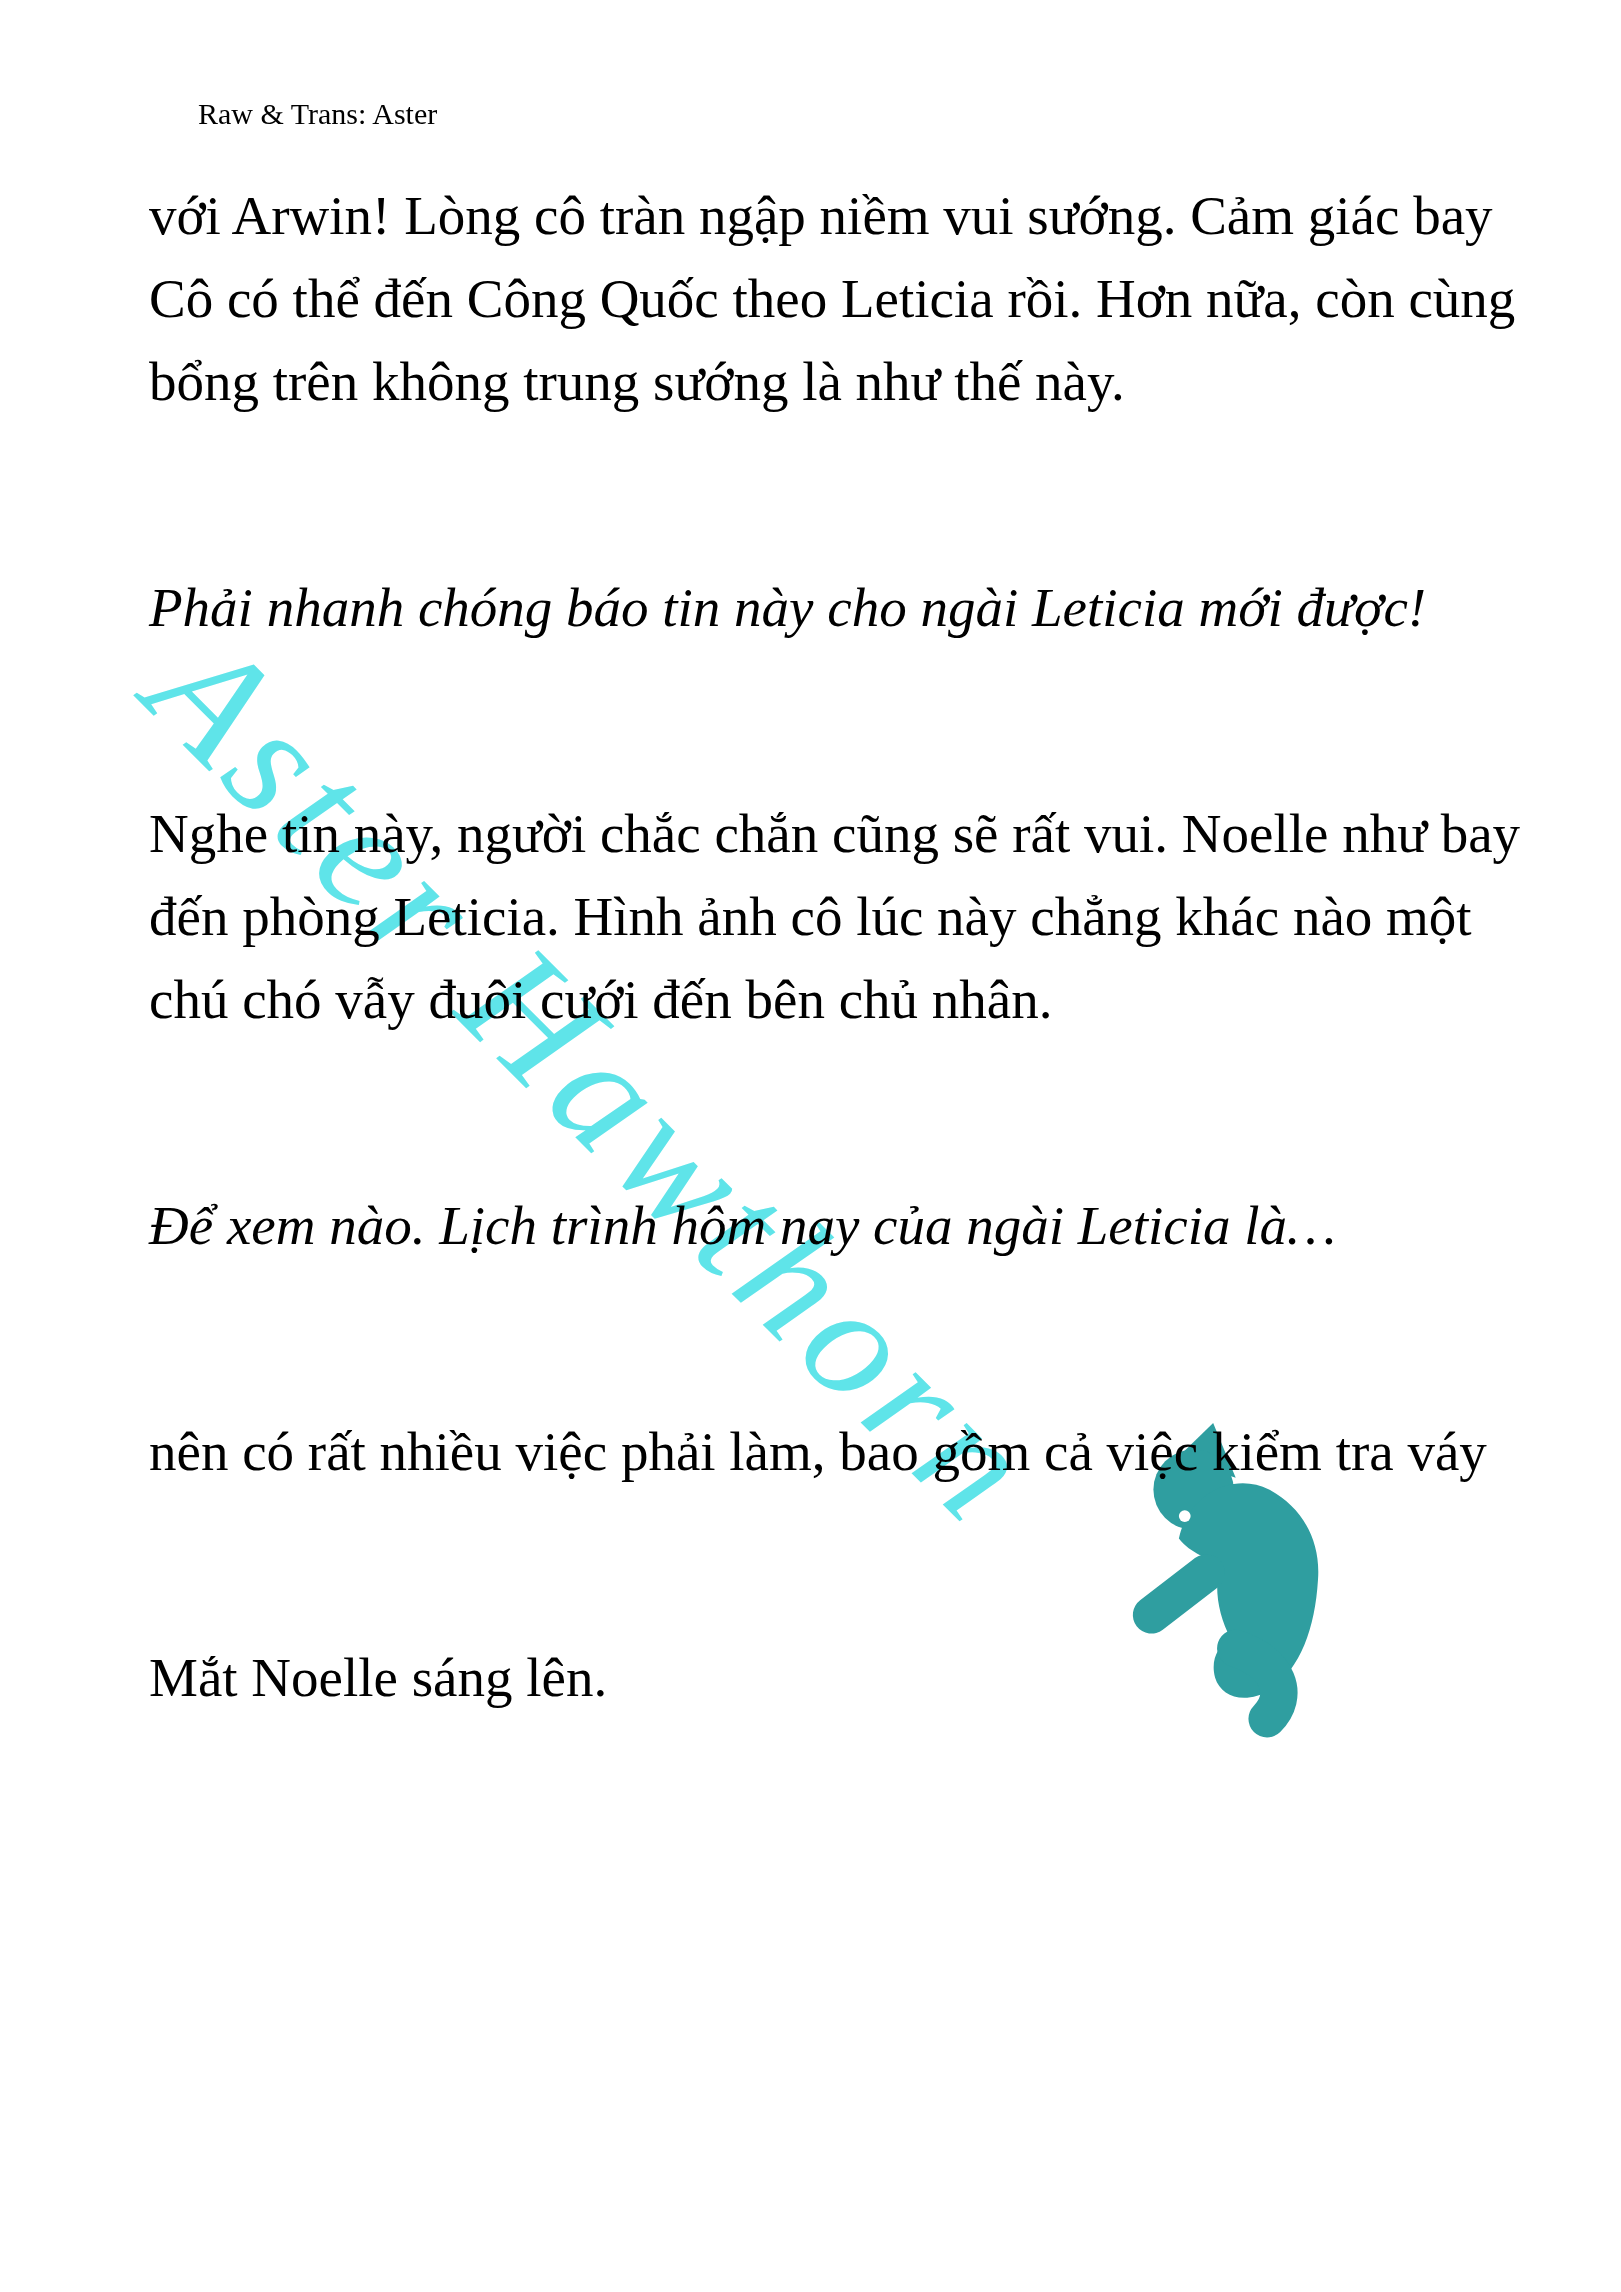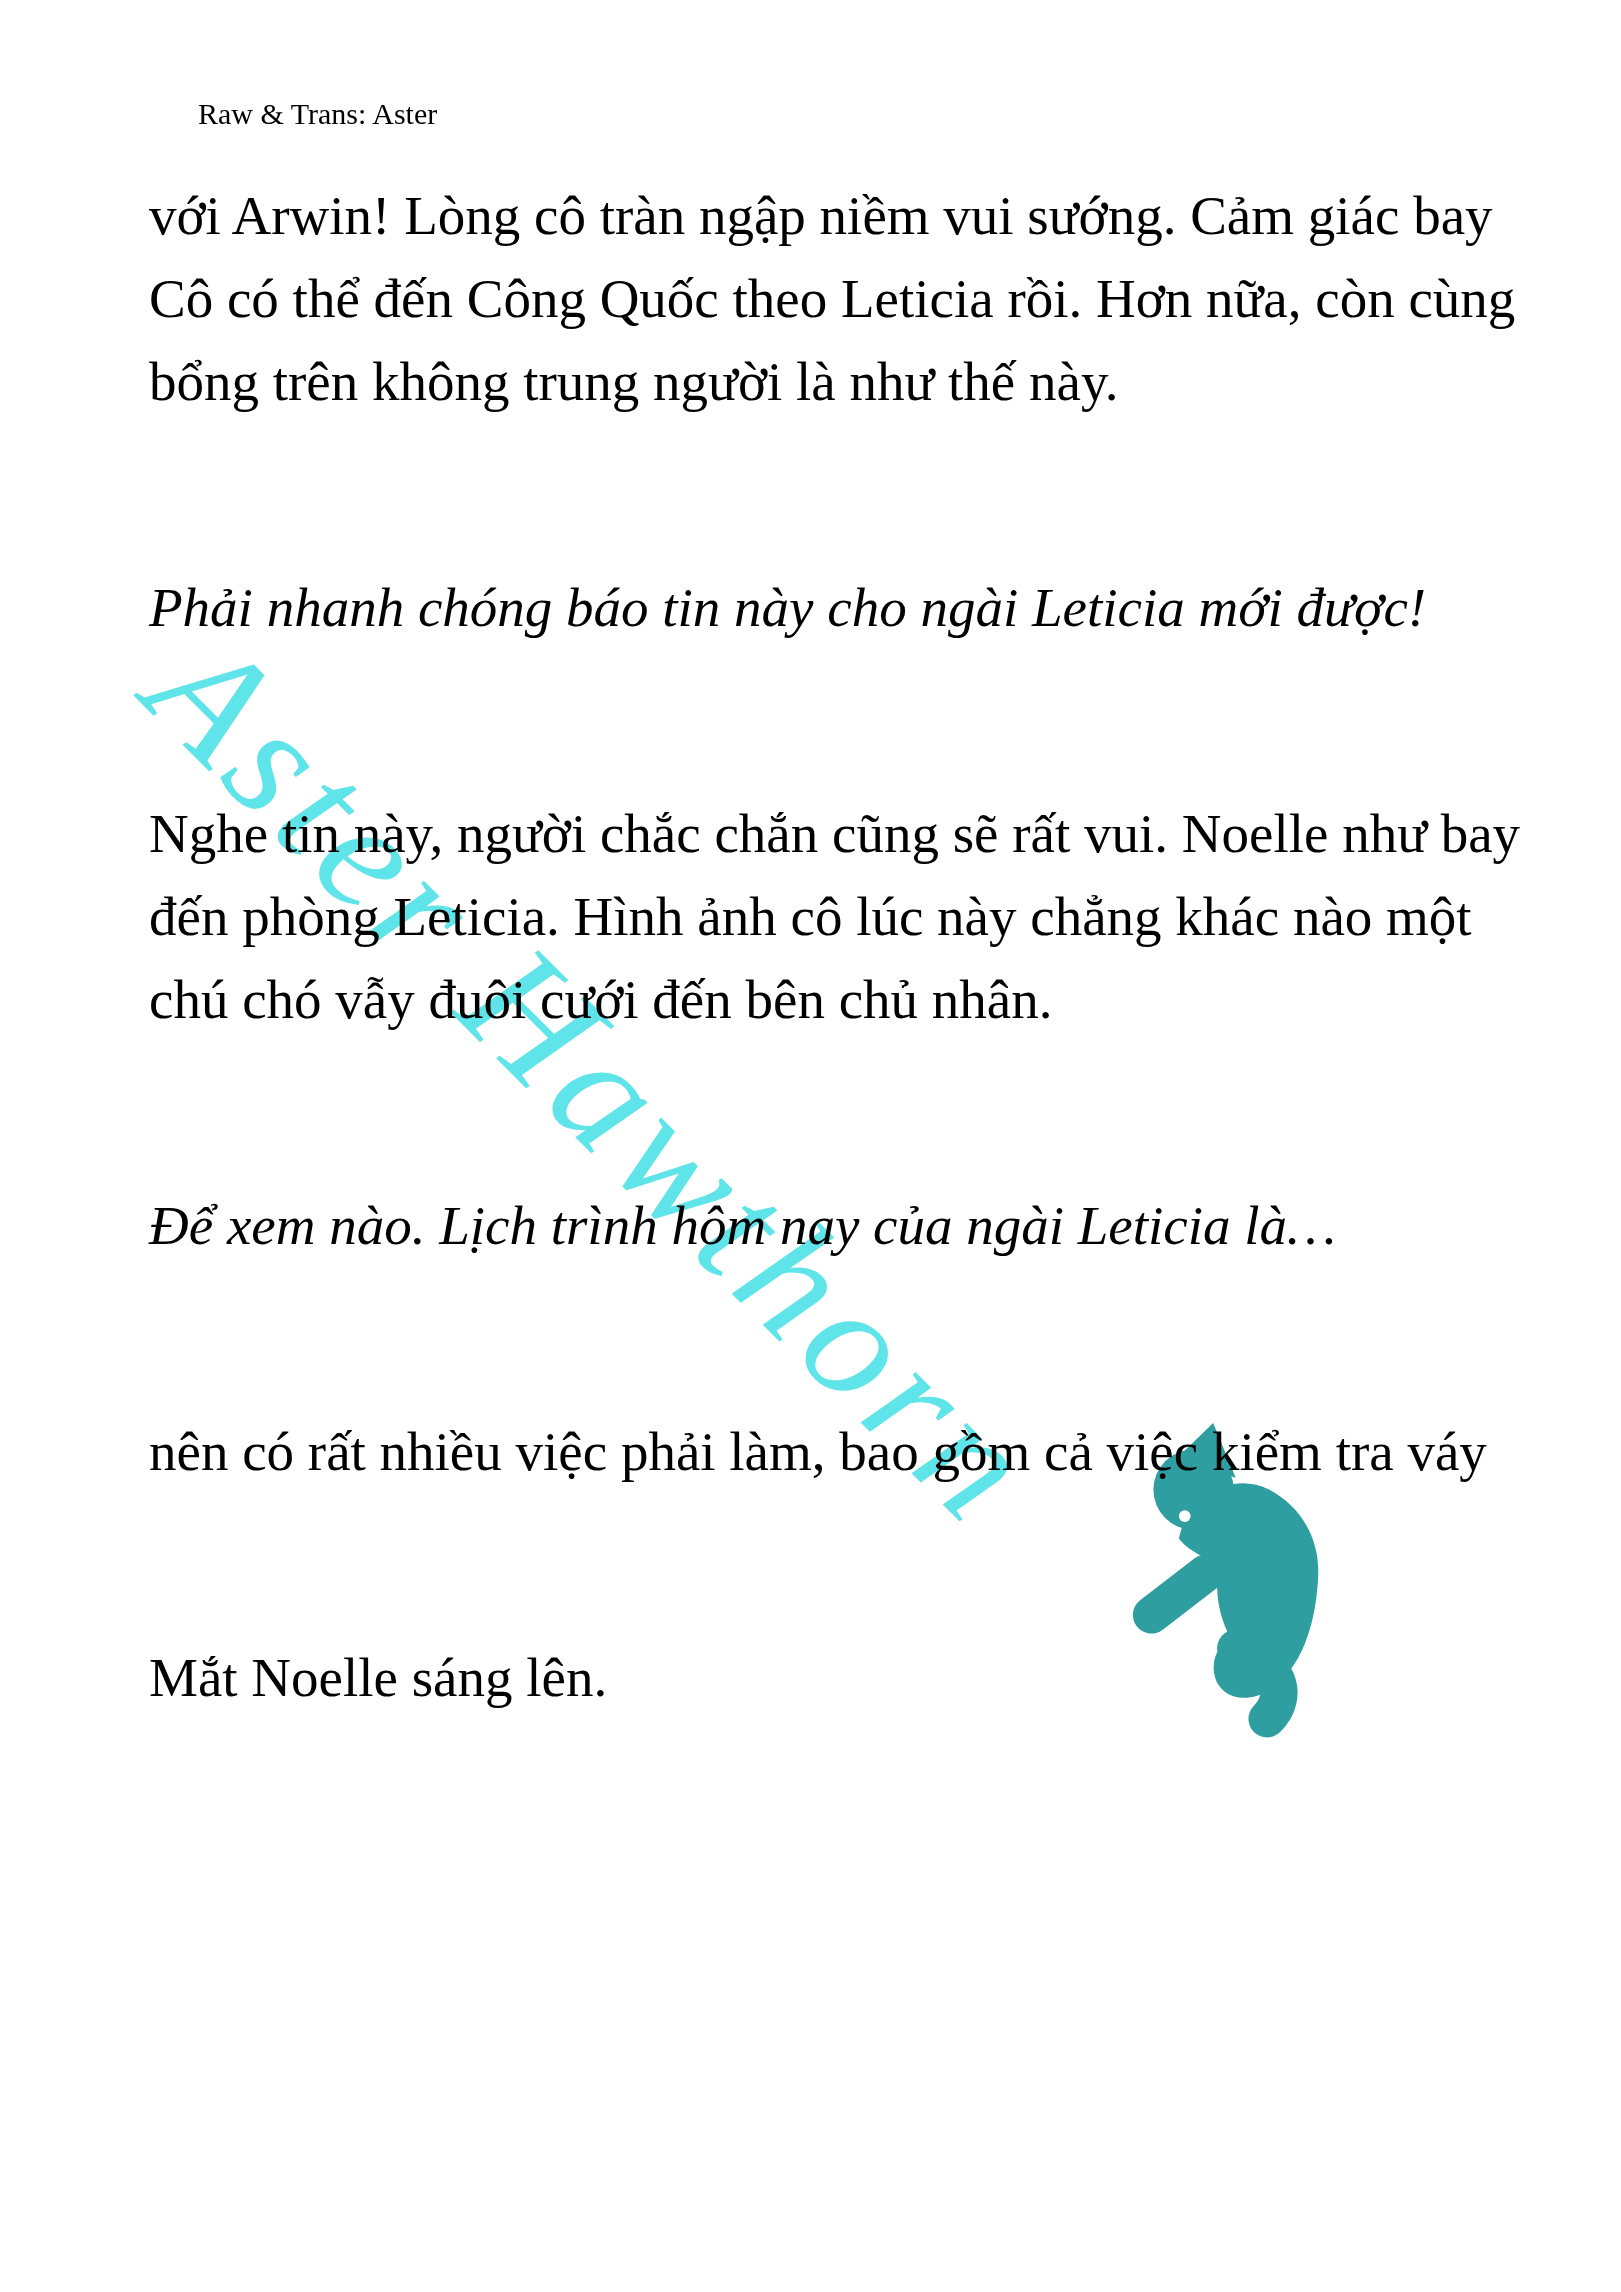--- a/index.html
+++ b/index.html
@@ -94,21 +94,21 @@
     <circle class="eye" cx="66" cy="97" r="6"></circle>
   </svg>
 
   <div class="header">Raw &amp; Trans: Aster</div>
 
   <div class="content">
 
     <div class="para">
       <div class="line">với Arwin! Lòng cô tràn ngập niềm vui sướng. Cảm giác bay</div>
       <div class="line">Cô có thể đến Công Quốc theo Leticia rồi. Hơn nữa, còn cùng</div>
-      <div class="line">bổng trên không trung người là như thế này.</div>
+      <div class="line">bổng trên không trung sướng là như thế này.</div>
     </div>
 
     <div class="para italic">Phải nhanh chóng báo tin này cho ngài Leticia mới được!</div>
 
     <div class="para">
       <div class="line">Nghe tin này, người chắc chắn cũng sẽ rất vui. Noelle như bay</div>
       <div class="line">đến phòng Leticia. Hình ảnh cô lúc này chẳng khác nào một</div>
       <div class="line">chú chó vẫy đuôi cưới đến bên chủ nhân.</div>
     </div>
 

